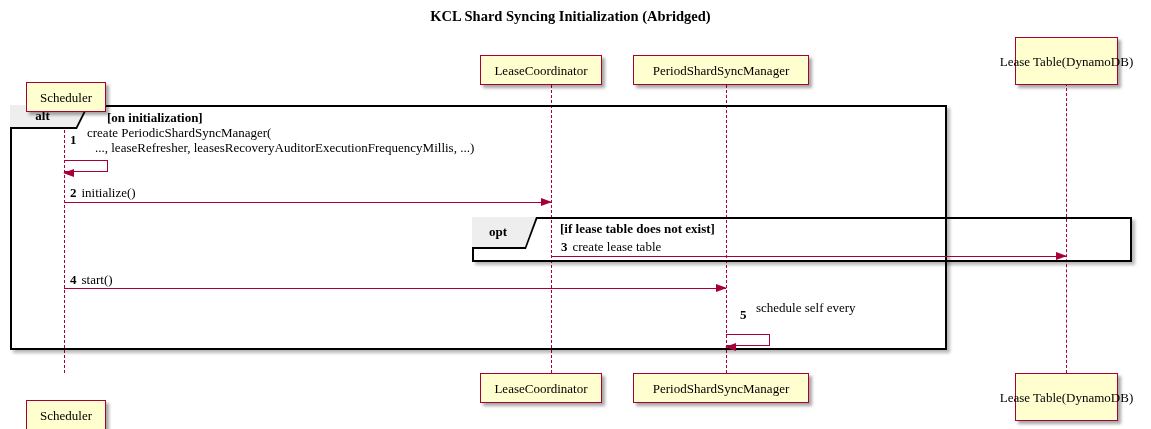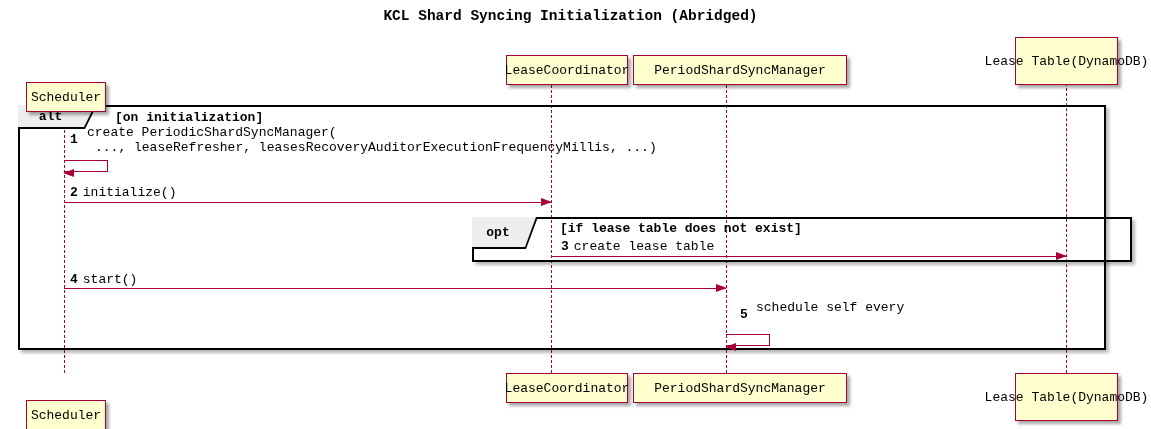--- a/index.html
+++ b/index.html
@@ -1,20 +1,20 @@
 <!DOCTYPE html>
 <html><head>
 <meta charset="utf-8">
 <style>
   html,body{margin:0;padding:0;background:#fff;}
   #diagram{
     position:relative;
     width:1151px;height:429px;
     background:#fff;
-    font-family:Liberation Mono, monospace;
+    font-family:Liberation Serif, serif;
     font-size:13px;color:#000;
     overflow:hidden;
   }
   .title{
     position:absolute;top:8px;left:0;width:1141px;
     text-align:center;font-weight:bold;font-size:14.5px;
   }
   
   .lifeline{
     position:absolute;top:85px;height:288px;width:0;
@@ -28,34 +28,34 @@
   .pbox{
     position:absolute;
     background:#FEFECE;border:1.8px solid #A80036;
     box-sizing:border-box;
     display:flex;flex-direction:row;align-items:center;justify-content:center;
     box-shadow:3px 3px 3px rgba(0,0,0,0.35);
     line-height:17px;white-space:nowrap;
     z-index:3;
   }
   .p-scheduler{left:26px;width:80px;margin-top:27px;}
-  .p-coordinator{left:506px;width:122px;}
-  .p-psm{left:633px;width:214px;}
+  .p-coordinator{left:480px;width:122px;}
+  .p-psm{left:633px;width:176px;}
   .p-table{left:1015px;width:103px;}
   .row-top{top:55px;height:30px;}
   .row-top.p-table{top:37px;height:48px;}
   .row-bottom{top:373px;height:30px;}
   .row-bottom.p-table{height:48px;}
   
   .frame{
     position:absolute;border:2px solid #000;box-sizing:border-box;
     box-shadow:3px 3px 3px rgba(0,0,0,0.28);
     z-index:2;background:transparent;
   }
-  .frame-alt{left:18px;top:105px;width:1088px;height:245px;padding-left:16px;}
+  .frame-alt{left:10px;top:105px;width:937px;height:245px;padding-left:16px;}
   .frame-opt{left:472px;top:217px;width:660px;height:45px;}
   .pent{
     position:absolute;left:-2px;top:-2px;background:#000;
     clip-path:polygon(0 0,100% 0,calc(100% - 12px) 100%,0 100%);
   }
   .pent-alt{width:79px;height:24px;}
   .pent-opt{width:66px;height:32px;}
   .pent-inner{
     position:absolute;left:0;top:0;right:2px;bottom:2px;
     background:#EEEEEE;

